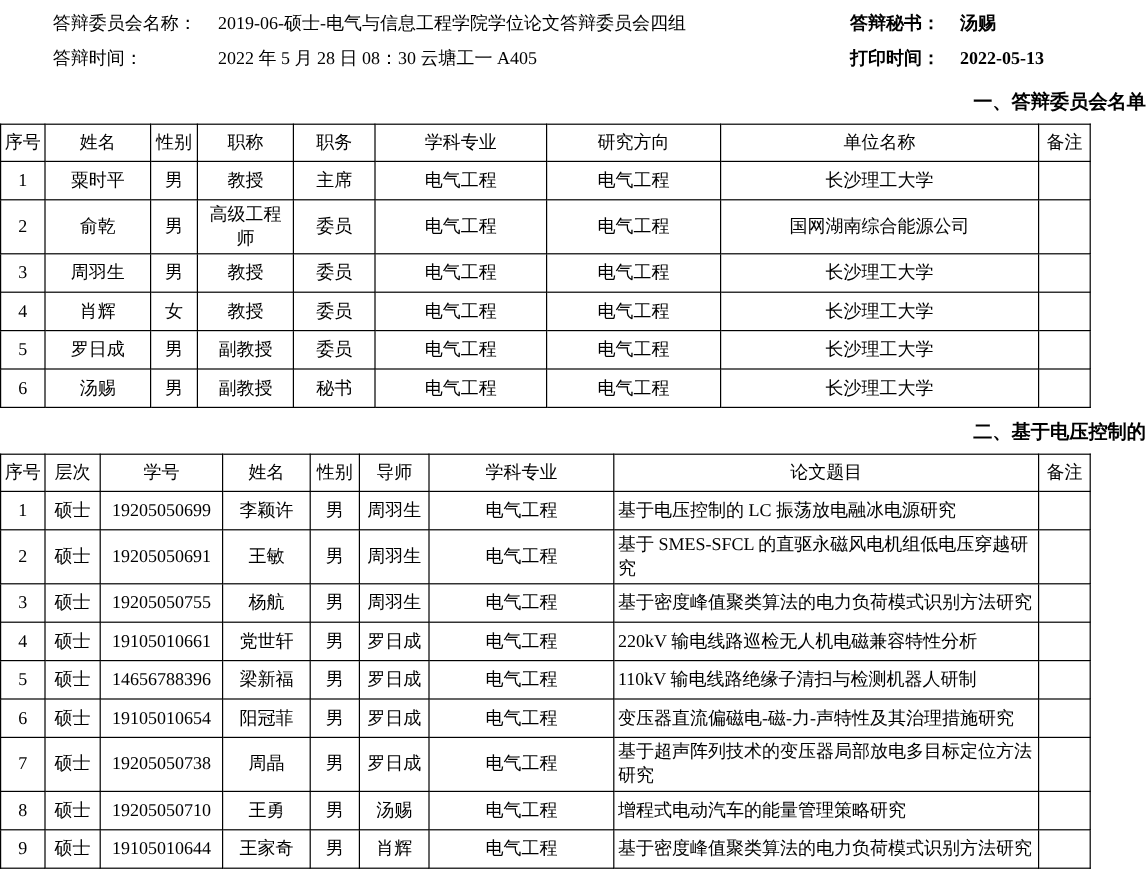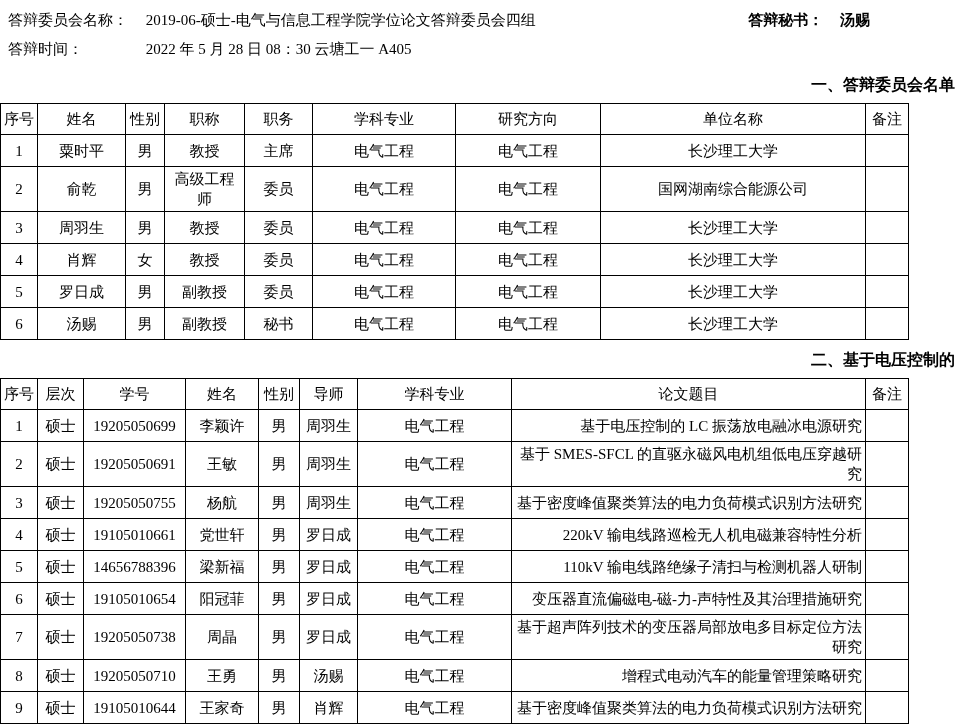--- a/index.html
+++ b/index.html
@@ -17,21 +17,21 @@
     font-size: 15px;
   }
   
   .top {
     display: flex;
     justify-content: space-between;
     align-items: flex-start;
     padding: 10px 20px 0 8px;
   }
   .hline { margin-bottom: 9px; line-height: 20px; white-space: nowrap; }
-  .top-left .hlabel { display: inline-block; min-width: 134px; }
+  .top-left .hlabel { display: inline-block; min-width: 134px; margin-left: 36px; }
   .top-right .hlabel { display: inline-block; min-width: 88px; }
   .hvalue { display: inline-block; }
   .top-right { padding-right: 65px; font-weight: bold; }
 
   
   .section-title {
     font-weight: bold;
     font-size: 16px;
     margin: 7px 0 7px 10px;
     font-family: "Liberation Sans", "DejaVu Sans", sans-serif;
@@ -54,40 +54,44 @@
     overflow: hidden;
     word-break: break-all;
   }
   table.grid th {
     font-weight: normal;
     height: 26px;
   }
   table.committee td { height: 27px; }
   table.students td { height: 27px; }
   
-  table.students td:nth-child(8) { text-align: right; }
+  table.students td:nth-child(8) { text-align: left; }
 </style>
 </head>
 <body>
 
 <div class="top">
   <div class="top-left">
     <div class="hline">
       <span class="hlabel">答辩委员会名称：</span>
       <span class="hvalue">2019-06-硕士-电气与信息工程学院学位论文答辩委员会四组</span>
     </div>
     <div class="hline">
       <span class="hlabel">答辩时间：</span>
       <span class="hvalue">2022 年 5 月 28 日 08：30 云塘工一 A405</span>
     </div>
   </div>
   <div class="top-right">
     <div class="hline">
       <span class="hlabel">答辩秘书：</span>
       <span class="hvalue">汤赐</span>
+    </div>
+    <div class="hline">
+      <span class="hlabel">打印时间：</span>
+      <span class="hvalue">2022-05-13</span>
     </div>
   </div>
 </div>
 
 <div class="section-title">一、答辩委员会名单</div>
 
 <table class="grid committee">
   <colgroup>
     <col style="width:37px">
       <col style="width:88px">

